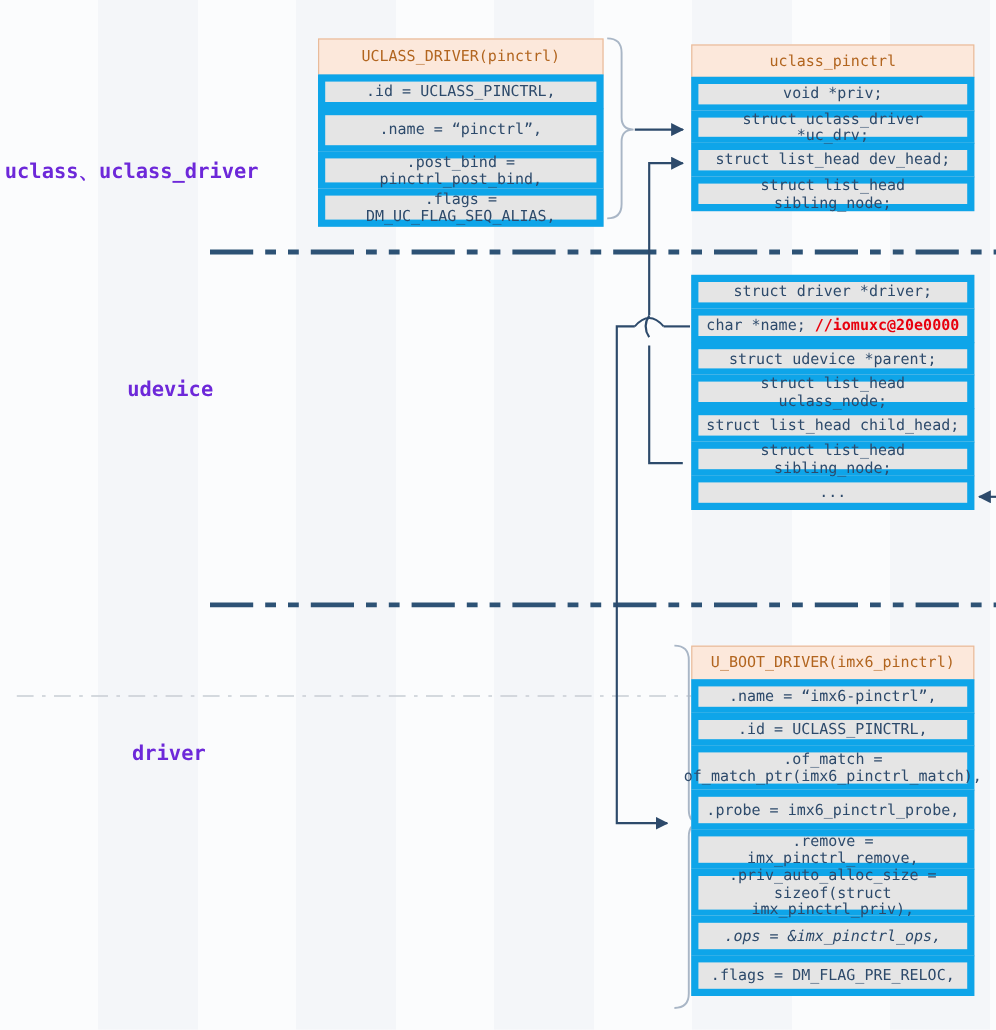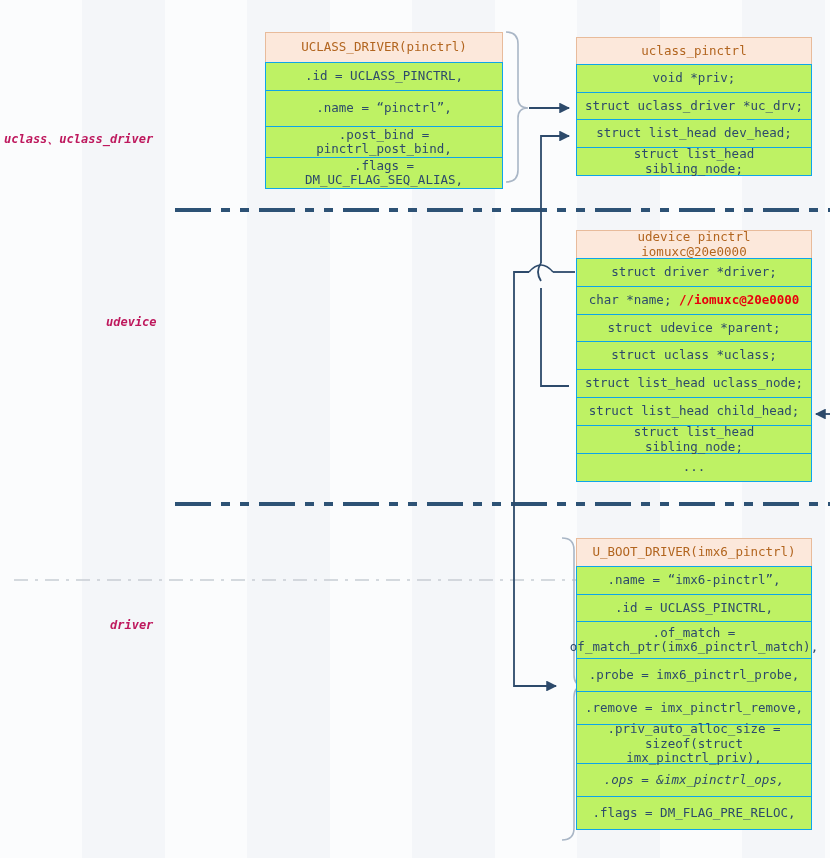--- a/index.html
+++ b/index.html
@@ -32,22 +32,22 @@
     z-index: 1;
     pointer-events: none;
   }
   .struct-box {
     position: absolute;
     z-index: 2;
     box-sizing: border-box;
   }
   .struct-row {
     box-sizing: border-box;
-    border: 1px solid #0ea5e9;
-    background: #bef264;
+    border: 6px solid #0ea5e9;
+    background: #e5e5e5;
     color: #2d4a6b;
     font-size: 12.5px;
     line-height: 1.15;
     display: flex;
     align-items: center;
     justify-content: center;
     text-align: center;
     padding: 2px 6px;
     margin-top: -1px;
     white-space: pre-line;
@@ -58,26 +58,25 @@
     color: #b2651f;
     margin-top: 0;
   }
   .struct-row .cmt {
     color: #e8000d;
     font-weight: bold;
   }
   .side-label {
     position: absolute;
     z-index: 3;
-    color: #be185d;
-    font-size: 12px;
+    color: #6d28d9;
+    font-size: 17px;
     font-weight: bold;
     font-family: "DejaVu Sans Mono", "Liberation Mono", monospace;
     white-space: nowrap;
-    font-style: italic;
   }
 </style>
 </head>
 <body>
 
 <div id="bg-stripes"></div>
 
 <svg id="svg-layer" viewBox="0 0 830 858" width="830" height="858">
   <defs>
     <marker id="arrow" viewBox="0 0 10 10" refX="9" refY="5" markerWidth="6" markerHeight="6" orient="auto-start-reverse">
@@ -146,27 +145,25 @@
 
 <div class="struct-box" style="left:576px; top:37px; width:236px;">
   <div class="struct-row header" style="height:28px;">uclass_pinctrl</div>
   <div class="struct-row" style="height:29px;">void *priv;</div>
   <div class="struct-row" style="height:28px;">struct uclass_driver *uc_drv;</div>
   <div class="struct-row" style="height:29px;">struct list_head dev_head;</div>
   <div class="struct-row" style="height:29px;">struct list_head sibling_node;</div>
 </div>
 
 <div class="struct-box" style="left:576px; top:230px; width:236px;">
-  <div class="struct-row header" style="height:29px;">udevice pinctrl iomuxc@20e0000</div>
   <div class="struct-row" style="height:29px;">struct driver *driver;</div>
   <div class="struct-row" style="height:29px;">
     <span>char *name;</span><span>&nbsp;</span><span class="cmt">//iomuxc@20e0000</span>
   </div>
   <div class="struct-row" style="height:28px;">struct udevice *parent;</div>
-  <div class="struct-row" style="height:29px;">struct uclass *uclass;</div>
   <div class="struct-row" style="height:29px;">struct list_head uclass_node;</div>
   <div class="struct-row" style="height:29px;">struct list_head child_head;</div>
   <div class="struct-row" style="height:29px;">struct list_head sibling_node;</div>
   <div class="struct-row" style="height:29px;">...</div>
 </div>
 
 <div class="struct-box" style="left:576px; top:538px; width:236px;">
   <div class="struct-row header" style="height:29px;">U_BOOT_DRIVER(imx6_pinctrl)</div>
   <div class="struct-row" style="height:29px;">.name = “imx6-pinctrl”,</div>
   <div class="struct-row" style="height:28px;">.id = UCLASS_PINCTRL,</div>

